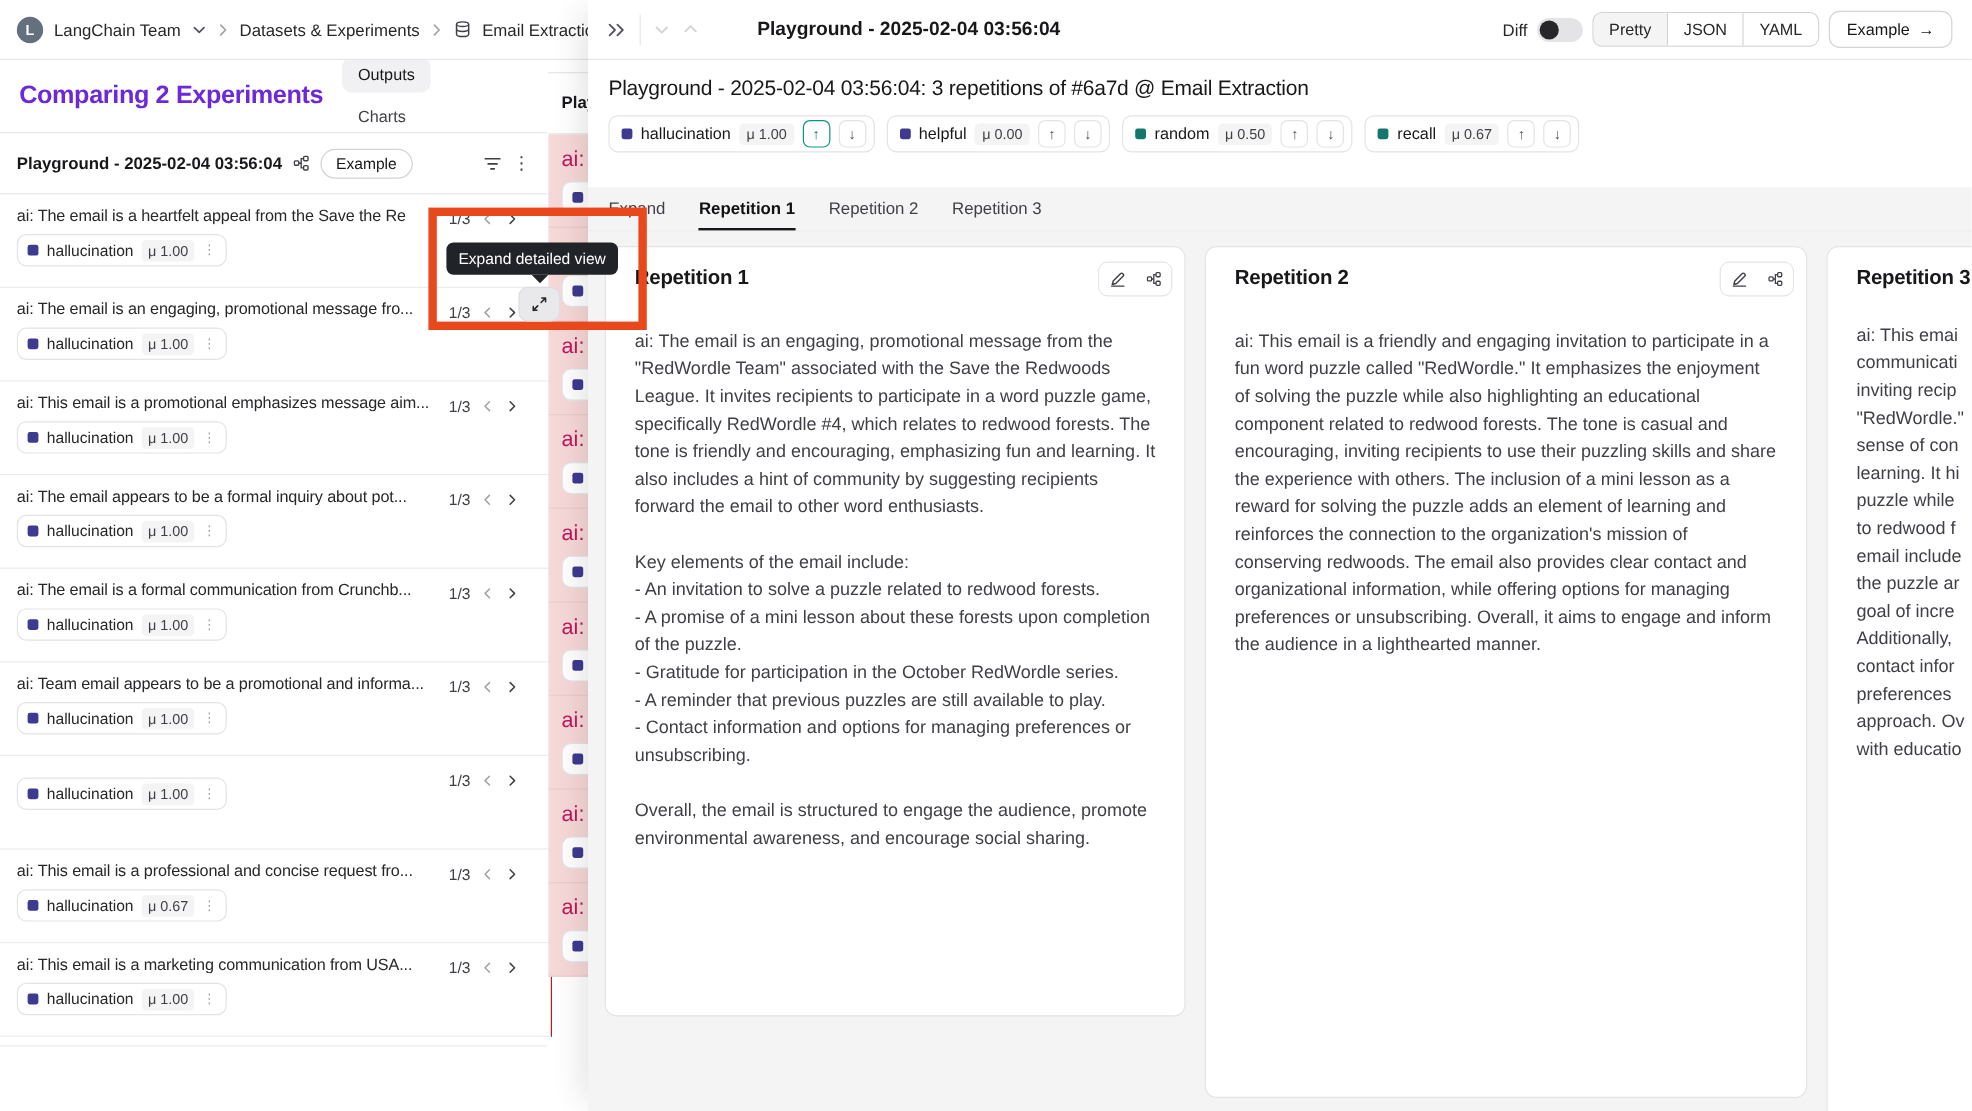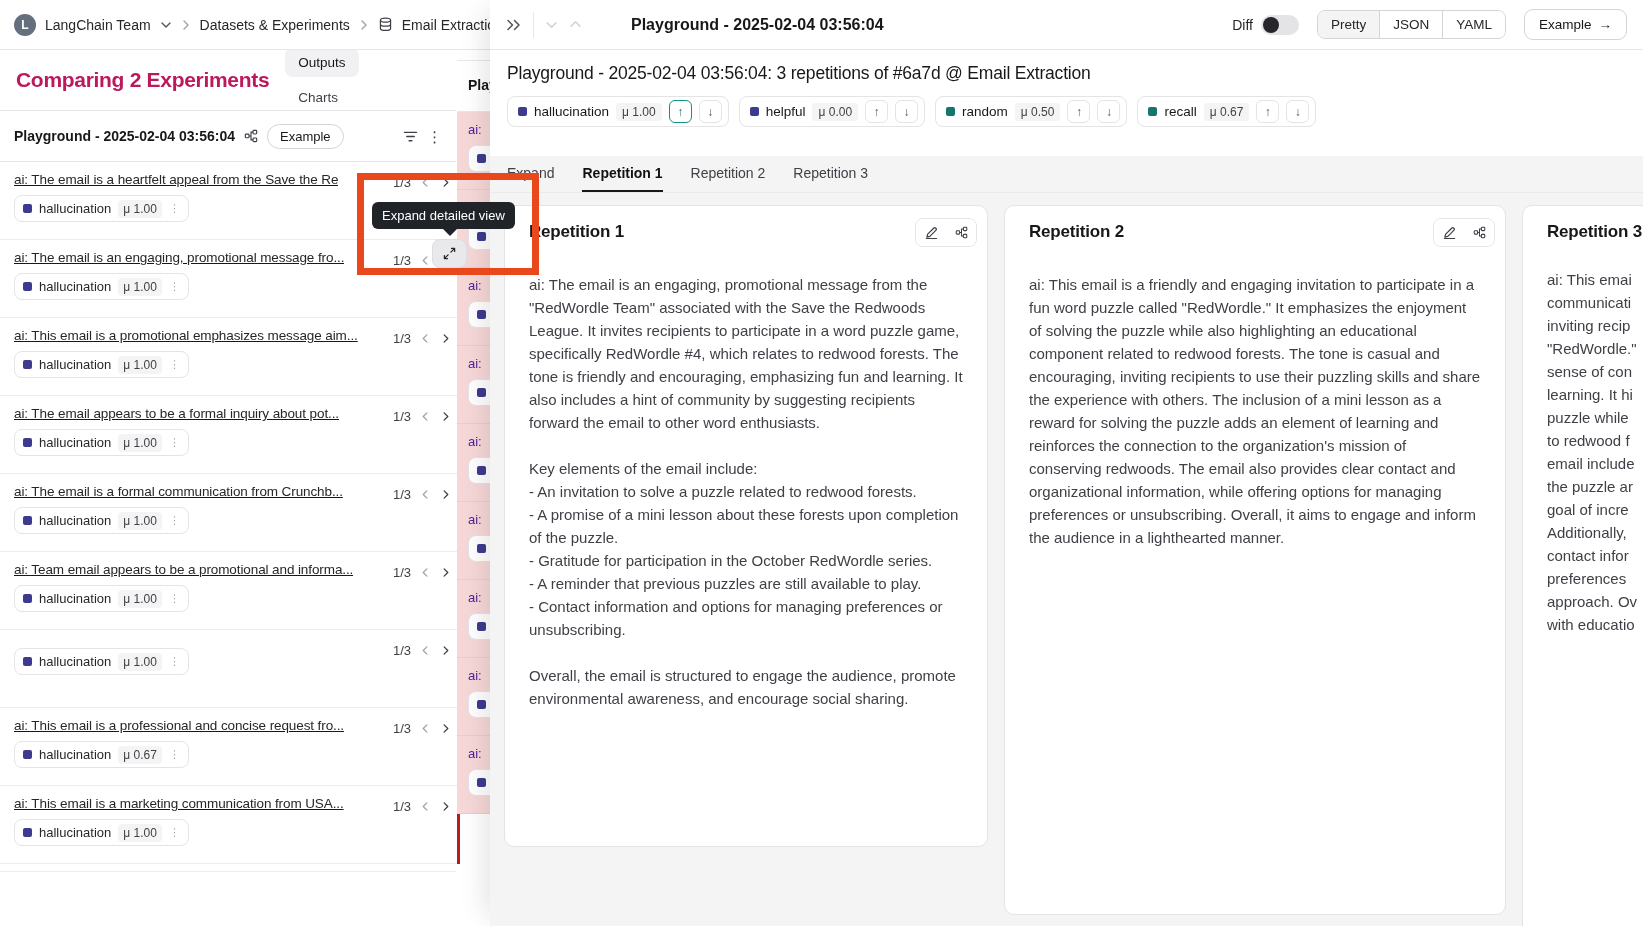--- a/index.html
+++ b/index.html
@@ -12,70 +12,70 @@
     border-bottom:1px solid #e7e7ea; display:flex; align-items:center; padding-left:14px; gap:9px; z-index:1; }
   .avatar { width:22px; height:22px; border-radius:50%; background:#64707d; color:#fff; font-size:12px;
     font-weight:700; display:flex; align-items:center; justify-content:center; }
   .crumb { font-size:14px; color:#27272a; }
   .crumb-sep { color:#a1a1aa; display:flex; }
   .chev-sm { color:#52525b; display:flex; }
 
   
   .left-panel { position:absolute; left:0; top:50px; width:490px; bottom:0; background:#fff; }
   .page-title-row { height:60px; display:flex; align-items:center; gap:16px; padding:0 16px; }
-  .page-title { font-size:21px; font-weight:700; letter-spacing:-0.3px; color:#be185d; }
+  .page-title { font-size:21px; font-weight:700; letter-spacing:-0.3px; color:#6d28d9; }
   .seg-tabs { display:flex; gap:6px;flex-direction:column; }
   .seg-tab { font-size:13.5px; padding:7px 13px; border-radius:8px; color:#3f3f46; }
   .seg-tab.active { background:#f1f1f4; color:#18181b; font-weight:500; }
 
   .exp-header { height:52px; border-top:1px solid #e7e7ea; border-bottom:1px solid #e7e7ea;
     display:flex; align-items:center; gap:9px; padding:0 14px; width:456px; }
   .exp-name { font-size:14px; font-weight:600; color:#18181b; white-space:nowrap; }
   .pill { border:1px solid #d4d4d8; border-radius:999px; font-size:13px; padding:4px 12px; color:#18181b; }
   .exp-header .spacer { flex:1; }
   .icon-plain { color:#3f3f46; display:flex; align-items:center; }
   .kebab { font-size:15px; color:#3f3f46; line-height:1; }
 
-  .rows-col { width:460px; border-right:3px solid #b91c1c;text-decoration:underline; }
+  .rows-col { width:460px; border-right:1px solid #b91c1c; }
   .row { height:78px; border-bottom:1px solid #ececf0; padding:10px 12px 0 14px; position:relative; }
   .row-top { display:flex; align-items:center; }
   .row-text { font-size:13.5px; letter-spacing:-0.1px; color:#27272a; white-space:nowrap;
     overflow:hidden; max-width:360px; }
-  .row-pager { position:absolute; right:6px; top:13px; display:flex; align-items:center; gap:9px; }
+  .row-pager { position:absolute; right:27px; top:13px; display:flex; align-items:center; gap:9px; }
   .pg { font-size:13px; color:#3f3f46; }
   .chev { display:flex; color:#3f3f46; }
   .chev.dim { color:#a1a1aa; }
   .badge { margin-top:8px; display:inline-flex; align-items:center; gap:7px; height:27px;
     border:1px solid #e4e4e7; border-radius:8px; padding:0 8px; background:#fff; }
   .sq { width:9px; height:9px; border-radius:2px; background:#3e3a8f; flex:none; }
   .bname { font-size:13px; font-weight:500; color:#27272a; }
   .bval { font-size:12px; background:#f4f4f5; border-radius:4px; padding:2px 5px; color:#3f3f46; }
   .bkebab { font-size:11px; color:#a1a1aa; }
   .footer-line { border-top:1px solid #ececf0; margin-top:7px; width:456px; }
 
   
   .hidden-col-header { position:absolute; left:457px; top:60px; width:33px; height:52px; background:#fff;
     border-top:1px solid #e7e7ea; border-bottom:1px solid #e7e7ea; overflow:hidden;
     font-size:14px; font-weight:600; padding:16px 0 0 11px; white-space:nowrap; }
   .pink-strip { position:absolute; left:457px; top:112px; width:33px; height:702px;
     background:#f7d8d8; overflow:hidden; }
   .prow { height:78px; border-bottom:1px solid #eccccd; padding:10px 0 0 11px; }
-  .ptext { font-size:13px; color:#4c1d95; }
+  .ptext { font-size:18px; color:#be185d; }
   .ppill { margin-top:8px; width:50px; height:27px; background:#fff; border:1px solid #e4e4e7;
     border-radius:8px; display:flex; align-items:center; padding-left:8px; }
 
   
   .detail-panel { position:absolute; left:490px; top:0; right:0; bottom:0; background:#fff;
     box-shadow:-14px 0 26px -10px rgba(0,0,0,0.12); z-index:10; display:flex; flex-direction:column; }
   .detail-header { height:50px; border-bottom:1px solid #e7e7ea; display:flex; align-items:center;
     padding:0 16px; gap:11px; flex:none; }
   .vdiv { width:1px; height:26px; background:#e7e7ea; }
   .icon-dim { color:#d4d4d8; display:flex; }
   .detail-title { font-size:16px; font-weight:600; margin-left:38px; color:#18181b; }
-  .header-right { margin-left:auto; display:flex; align-items:center; gap:18px; }
+  .header-right { margin-left:auto; display:flex; align-items:center; gap:8px; }
   .diff-wrap { display:flex; align-items:center; gap:8px; font-size:14px; color:#27272a; }
   .toggle { width:38px; height:20px; border-radius:10px; background:#e4e4e7; position:relative; }
   .toggle .knob { position:absolute; left:2px; top:2px; width:16px; height:16px; border-radius:50%; background:#26262b; }
   .fmt-seg { display:flex; border:1px solid #d4d4d8; border-radius:8px; overflow:hidden; }
   .fmt-btn { font-size:13.5px; padding:6px 13px; background:#fff; color:#27272a; border:none;
     border-left:1px solid #d4d4d8; font-family:inherit; }
   .fmt-btn:first-child { border-left:none; }
   .fmt-btn.active { background:#f4f4f5; }
   .example-btn { display:flex; align-items:center; gap:7px; border:1px solid #d4d4d8; border-radius:9px;
     padding:7px 14px; font-size:13.5px; font-weight:500; background:#fff; color:#18181b; font-family:inherit; }

